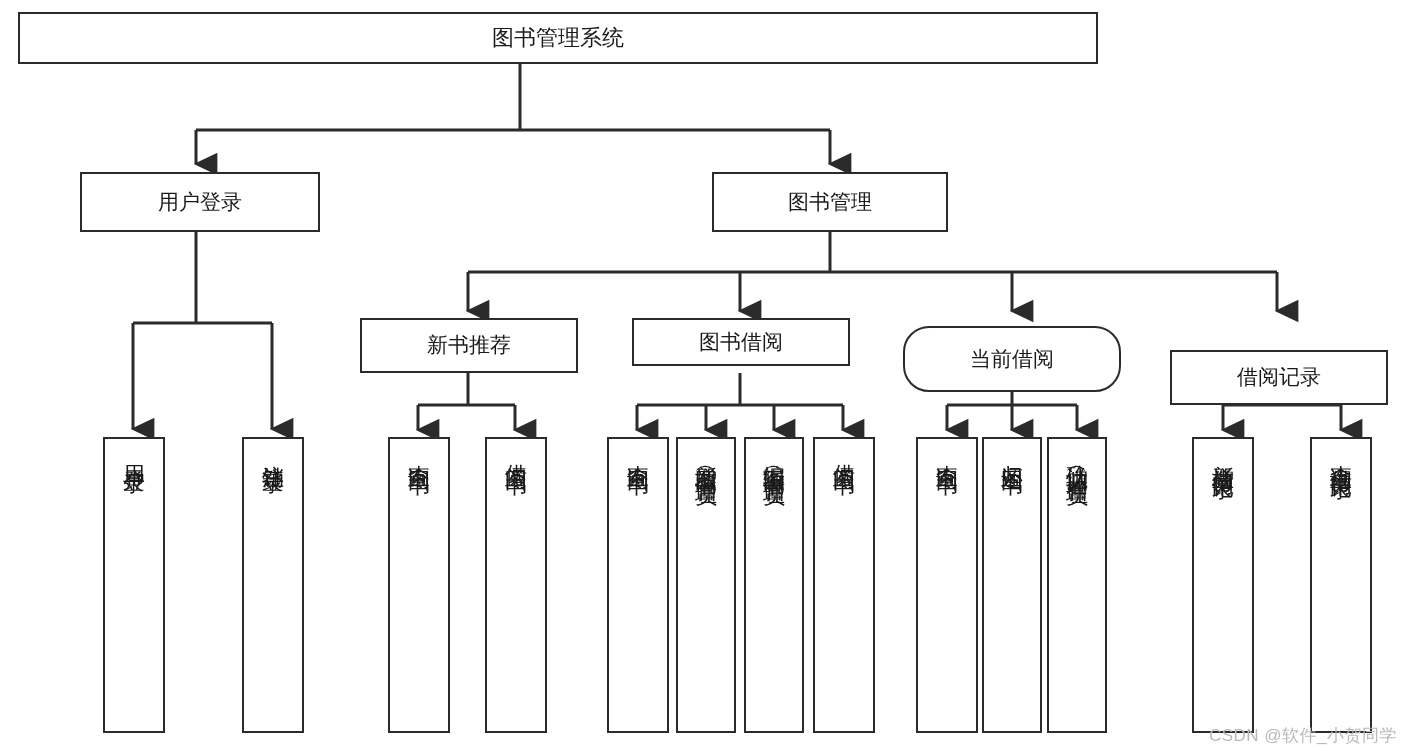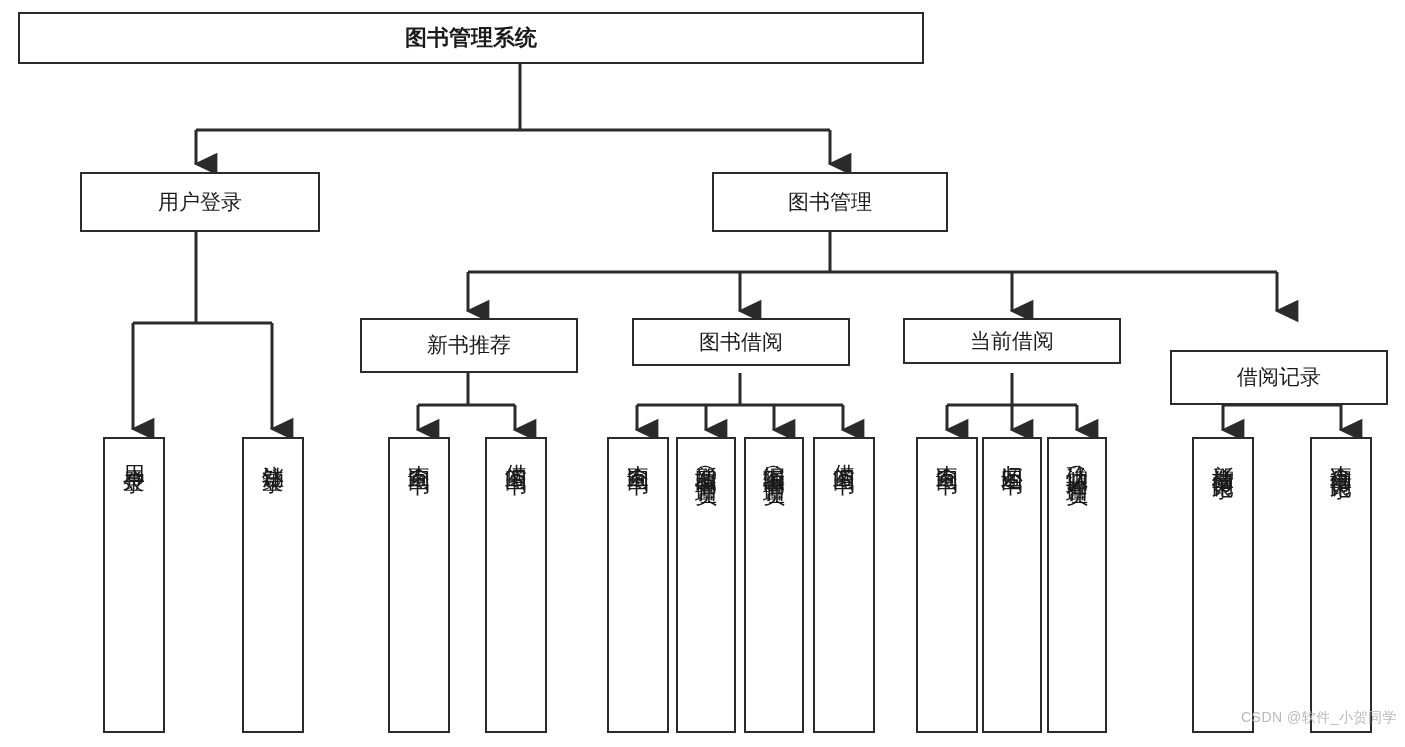--- a/index.html
+++ b/index.html
@@ -52,22 +52,22 @@
     writing-mode: vertical-rl;
     text-orientation: upright;
     font-size: 22px;
     letter-spacing: 3px;
     line-height: 1;
     white-space: nowrap;
   }
   .watermark {
     position: absolute;
     right: 8px;
-    bottom: 20px;
-    font-size: 14px;
+    bottom: 0;
+    font-size: 17px;
     color: #b9b9b9;
     letter-spacing: 0.5px;
     user-select: none;
   }
 </style>
 </head>
 <body>
 
 <div id="canvas">
 
@@ -116,38 +116,38 @@
       <path d="M 1012 405 L 1012 430" marker-end="url(#arrow)"></path>
       <path d="M 1077 405 L 1077 430" marker-end="url(#arrow)"></path>
 
       <path d="M 1277 373 L 1277 405"></path>
       <path d="M 1223 405 L 1341 405"></path>
       <path d="M 1223 405 L 1223 430" marker-end="url(#arrow)"></path>
       <path d="M 1341 405 L 1341 430" marker-end="url(#arrow)"></path>
     </g>
   </svg>
 
-  <div class="node root" style="left:18px; top:12px; width:906px; height:52px;font-weight:bold;">
+  <div class="node root" style="left:18px; top:12px; width:1080px; height:52px;">
     <span class="lbl">图书管理系统</span>
   </div>
 
   <div class="node horiz" style="left:80px; top:172px; width:240px; height:60px;">
     <span class="lbl">用户登录</span>
   </div>
   <div class="node horiz" style="left:360px; top:318px; width:218px; height:55px;">
     <span class="lbl">新书推荐</span>
   </div>
 
   <div class="node horiz" style="left:712px; top:172px; width:236px; height:60px;">
     <span class="lbl">图书管理</span>
   </div>
   <div class="node horiz" style="left:632px; top:318px; width:218px; height:48px;">
     <span class="lbl">图书借阅</span>
   </div>
-  <div class="node horiz" style="left:903px; top:318px; width:218px; height:46px;">
+  <div class="node horiz" style="left:903px; top:326px; width:218px; height:66px;border-radius:26px;">
     <span class="lbl">当前借阅</span>
   </div>
   <div class="node horiz" style="left:1170px; top:318px; width:218px; height:55px;margin-top:32px;">
     <span class="lbl">借阅记录</span>
   </div>
 
   <div class="node leaf" style="left:103px; top:437px; width:62px; height:296px;">
     <span class="lbl">用户登录</span>
   </div>
   <div class="node leaf" style="left:242px; top:437px; width:62px; height:296px;">

